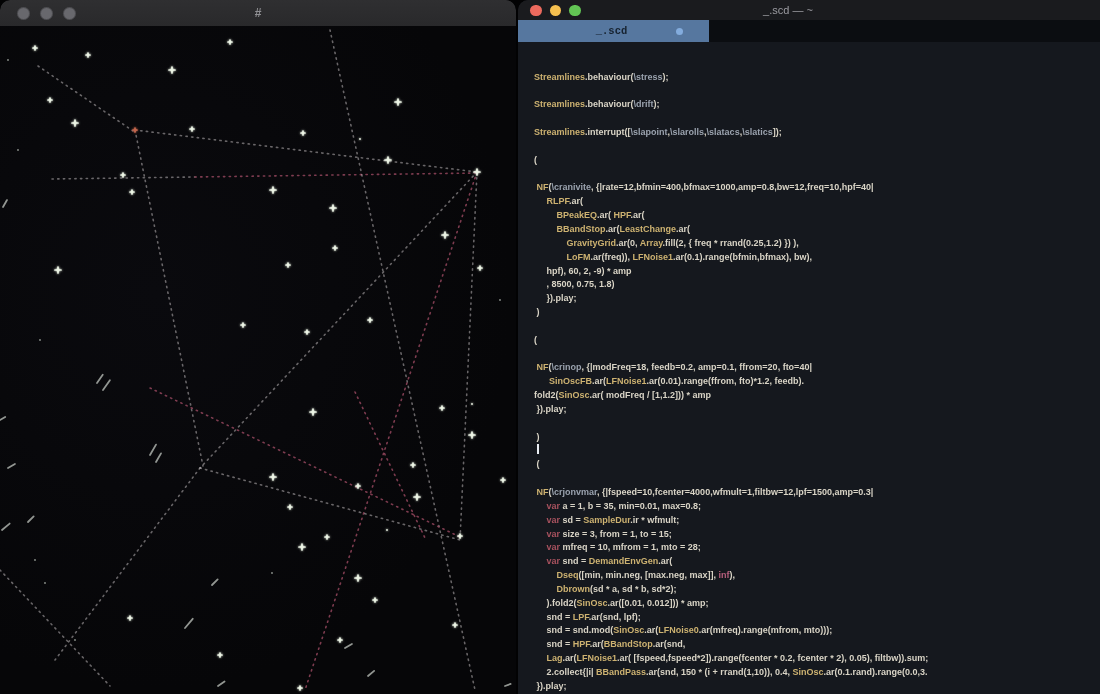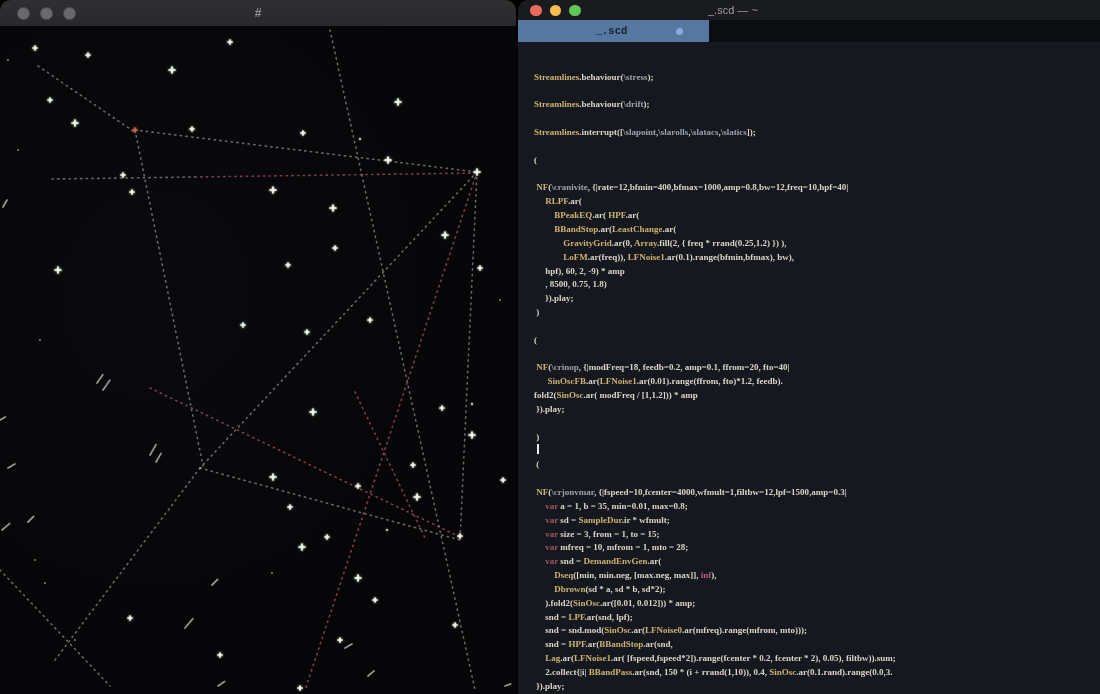--- a/index.html
+++ b/index.html
@@ -16,28 +16,28 @@
     color:#919195;font-size:12px;font-weight:bold;}
   #viz-wrap{position:absolute;top:26px;left:0;right:0;bottom:0;background:
      radial-gradient(ellipse at 30% 40%, #0a0a0e 0%, #060608 70%);}
   
   
   #right-win{left:518px;width:582px;height:694px;background:#15181e;border-radius:10px 0 0 0;overflow:hidden;
     border-bottom:2px solid #33363c;}
   #right-titlebar{position:relative;height:20px;background:#1a1b1e;border-radius:10px 0 0 0;}
   #right-titlebar .lights{position:absolute;left:12px;top:4.5px;display:flex;gap:8px;}
   .light.sm{width:11.5px;height:11.5px;}
-  #right-title{position:absolute;left:190px;width:160px;top:0;height:16px;line-height:21px;text-align:left;
+  #right-title{position:absolute;left:190px;width:160px;top:0;height:16px;line-height:21px;text-align:center;
     color:#9b9ba1;font-size:11px;}
   #tabbar{position:relative;height:22px;background:#0b0d11;}
   #tab-scd{position:absolute;left:0;top:0;width:191px;height:22px;background:#56779f;display:flex;align-items:center;justify-content:center;font-family:Liberation Mono, monospace;}
   #tab-scd .tab-label{color:#16222f;font-size:10.5px;font-weight:bold;margin-right:4px;}
   #tab-dot{position:absolute;right:26px;top:7.5px;width:7px;height:7px;border-radius:50%;background:#83acdd;}
   #editor{position:absolute;top:42px;left:0;right:0;bottom:0;overflow:hidden;
-    font-family:Liberation Serif, serif;font-size:9px;font-weight:bold;
+    font-family:Liberation Sans, sans-serif;font-size:9px;font-weight:bold;
     line-height:13.85px;white-space:pre;padding:1px 0 16px 16px;
     --cls:#cdb271;--pln:#d9d4c6;--sym:#9aa2ae;--kw:#a8525f;--sp:#b75f7d;color:var(--pln);}
   .code-line{height:13.85px;}
   .tk-c{color:var(--cls);} .tk-p{color:var(--pln);} .tk-s{color:var(--sym);}
   .tk-k{color:var(--kw);} .tk-i{color:var(--sp);}
   .caret{display:inline-block;width:1.5px;height:10px;background:#e9edf3;vertical-align:-1px;margin-left:3px;}
 </style>
 </head>
 <body>
 

